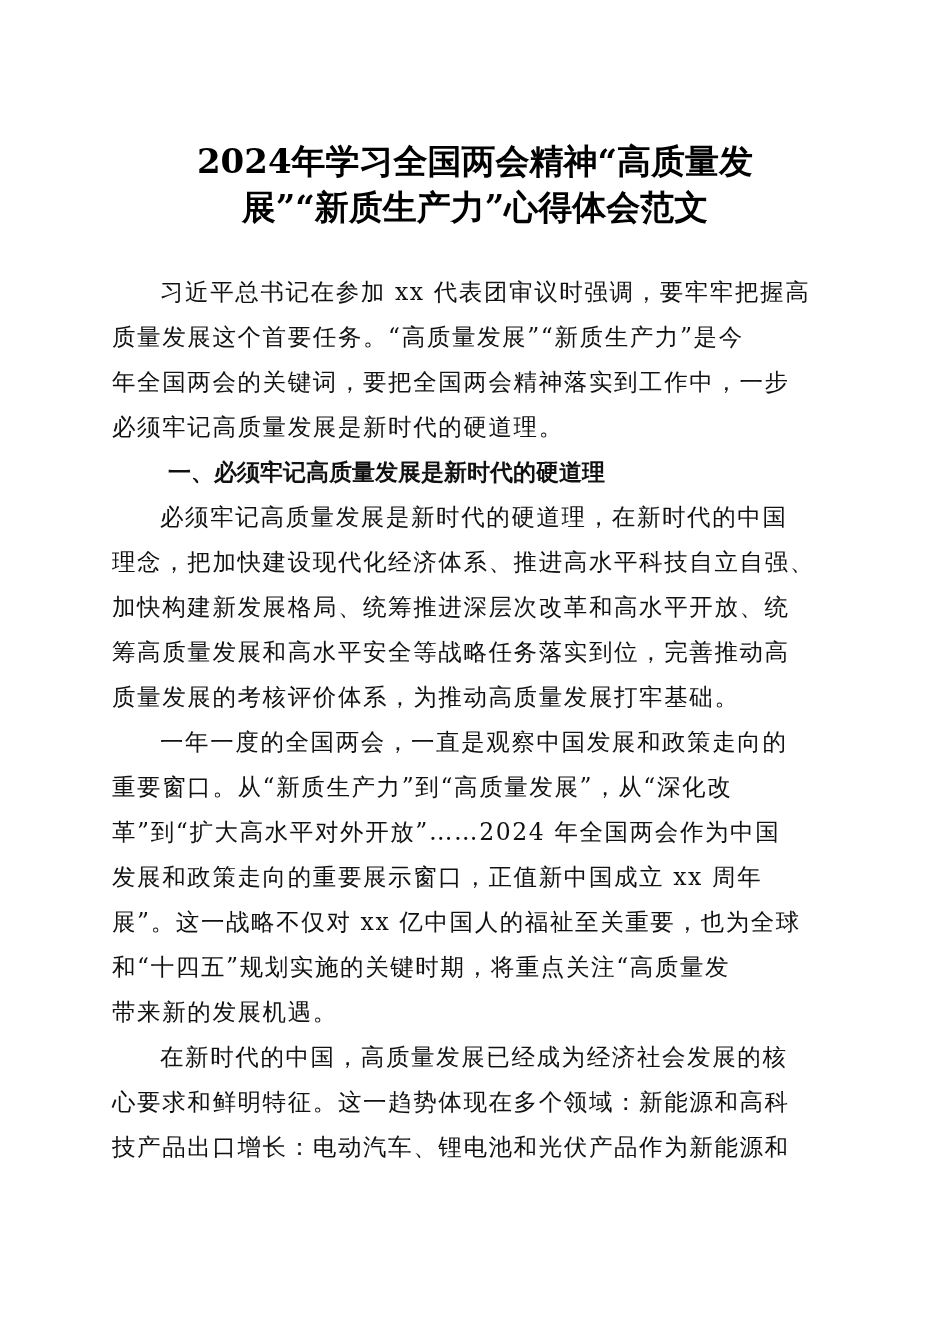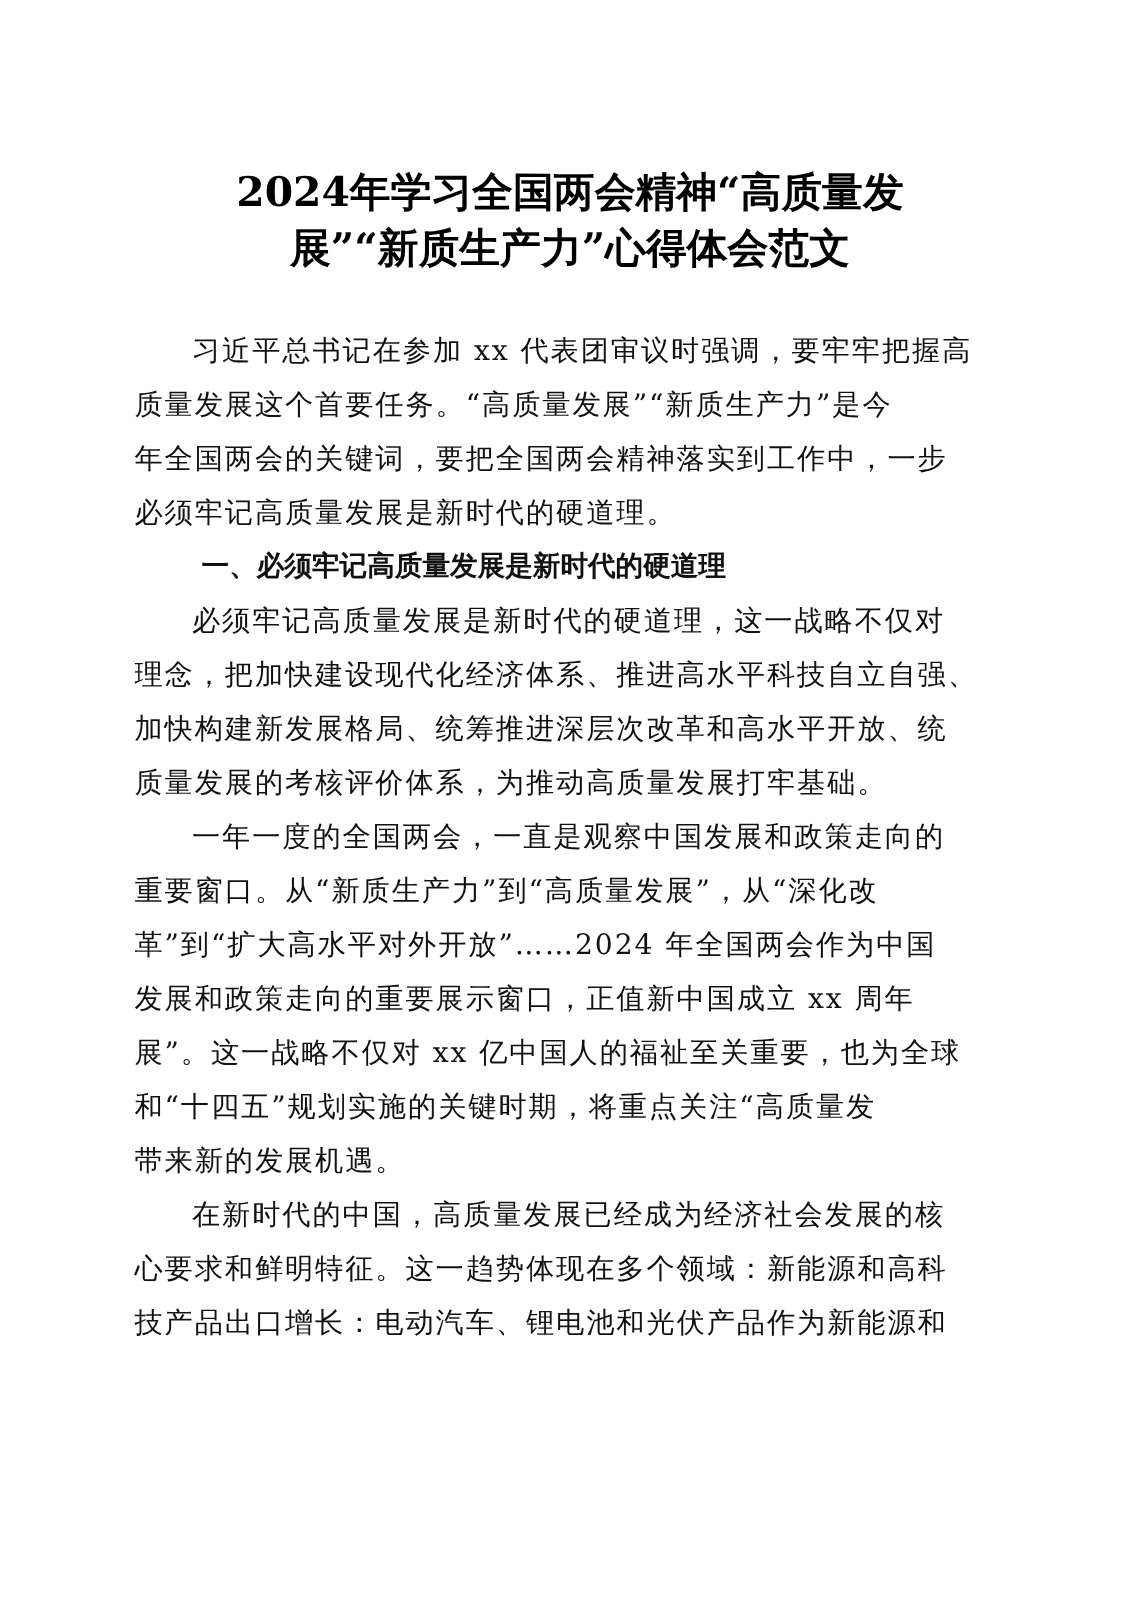--- a/index.html
+++ b/index.html
@@ -74,23 +74,24 @@
     <div>
       <div class="line indent">习近平总书记在参加 xx 代表团审议时强调，要牢牢把握高</div>
       <div class="line">质量发展这个首要任务。“高质量发展”“新质生产力”是今</div>
       <div class="line">年全国两会的关键词，要把全国两会精神落实到工作中，一步</div>
       <div class="line">必须牢记高质量发展是新时代的硬道理。</div>
     </div>
 
     <div class="line heading">一、必须牢记高质量发展是新时代的硬道理</div>
 
     <div>
-      <div class="line indent">必须牢记高质量发展是新时代的硬道理，这一战略不仅对</div>
+      <div class="line indent">必须牢记高质量发展是新时代的硬道理，在新时代的中国</div>
       <div class="line">理念，把加快建设现代化经济体系、推进高水平科技自立自强、</div>
       <div class="line">加快构建新发展格局、统筹推进深层次改革和高水平开放、统</div>
+      <div class="line">筹高质量发展和高水平安全等战略任务落实到位，完善推动高</div>
       <div class="line">质量发展的考核评价体系，为推动高质量发展打牢基础。</div>
     </div>
 
     <div>
       <div class="line indent">一年一度的全国两会，一直是观察中国发展和政策走向的</div>
       <div class="line">重要窗口。从“新质生产力”到“高质量发展”，从“深化改</div>
       <div class="line">革”到“扩大高水平对外开放”……2024 年全国两会作为中国</div>
       <div class="line">发展和政策走向的重要展示窗口，正值新中国成立 xx 周年</div>
       <div class="line">展”。这一战略不仅对 xx 亿中国人的福祉至关重要，也为全球</div>
       <div class="line">和“十四五”规划实施的关键时期，将重点关注“高质量发</div>

